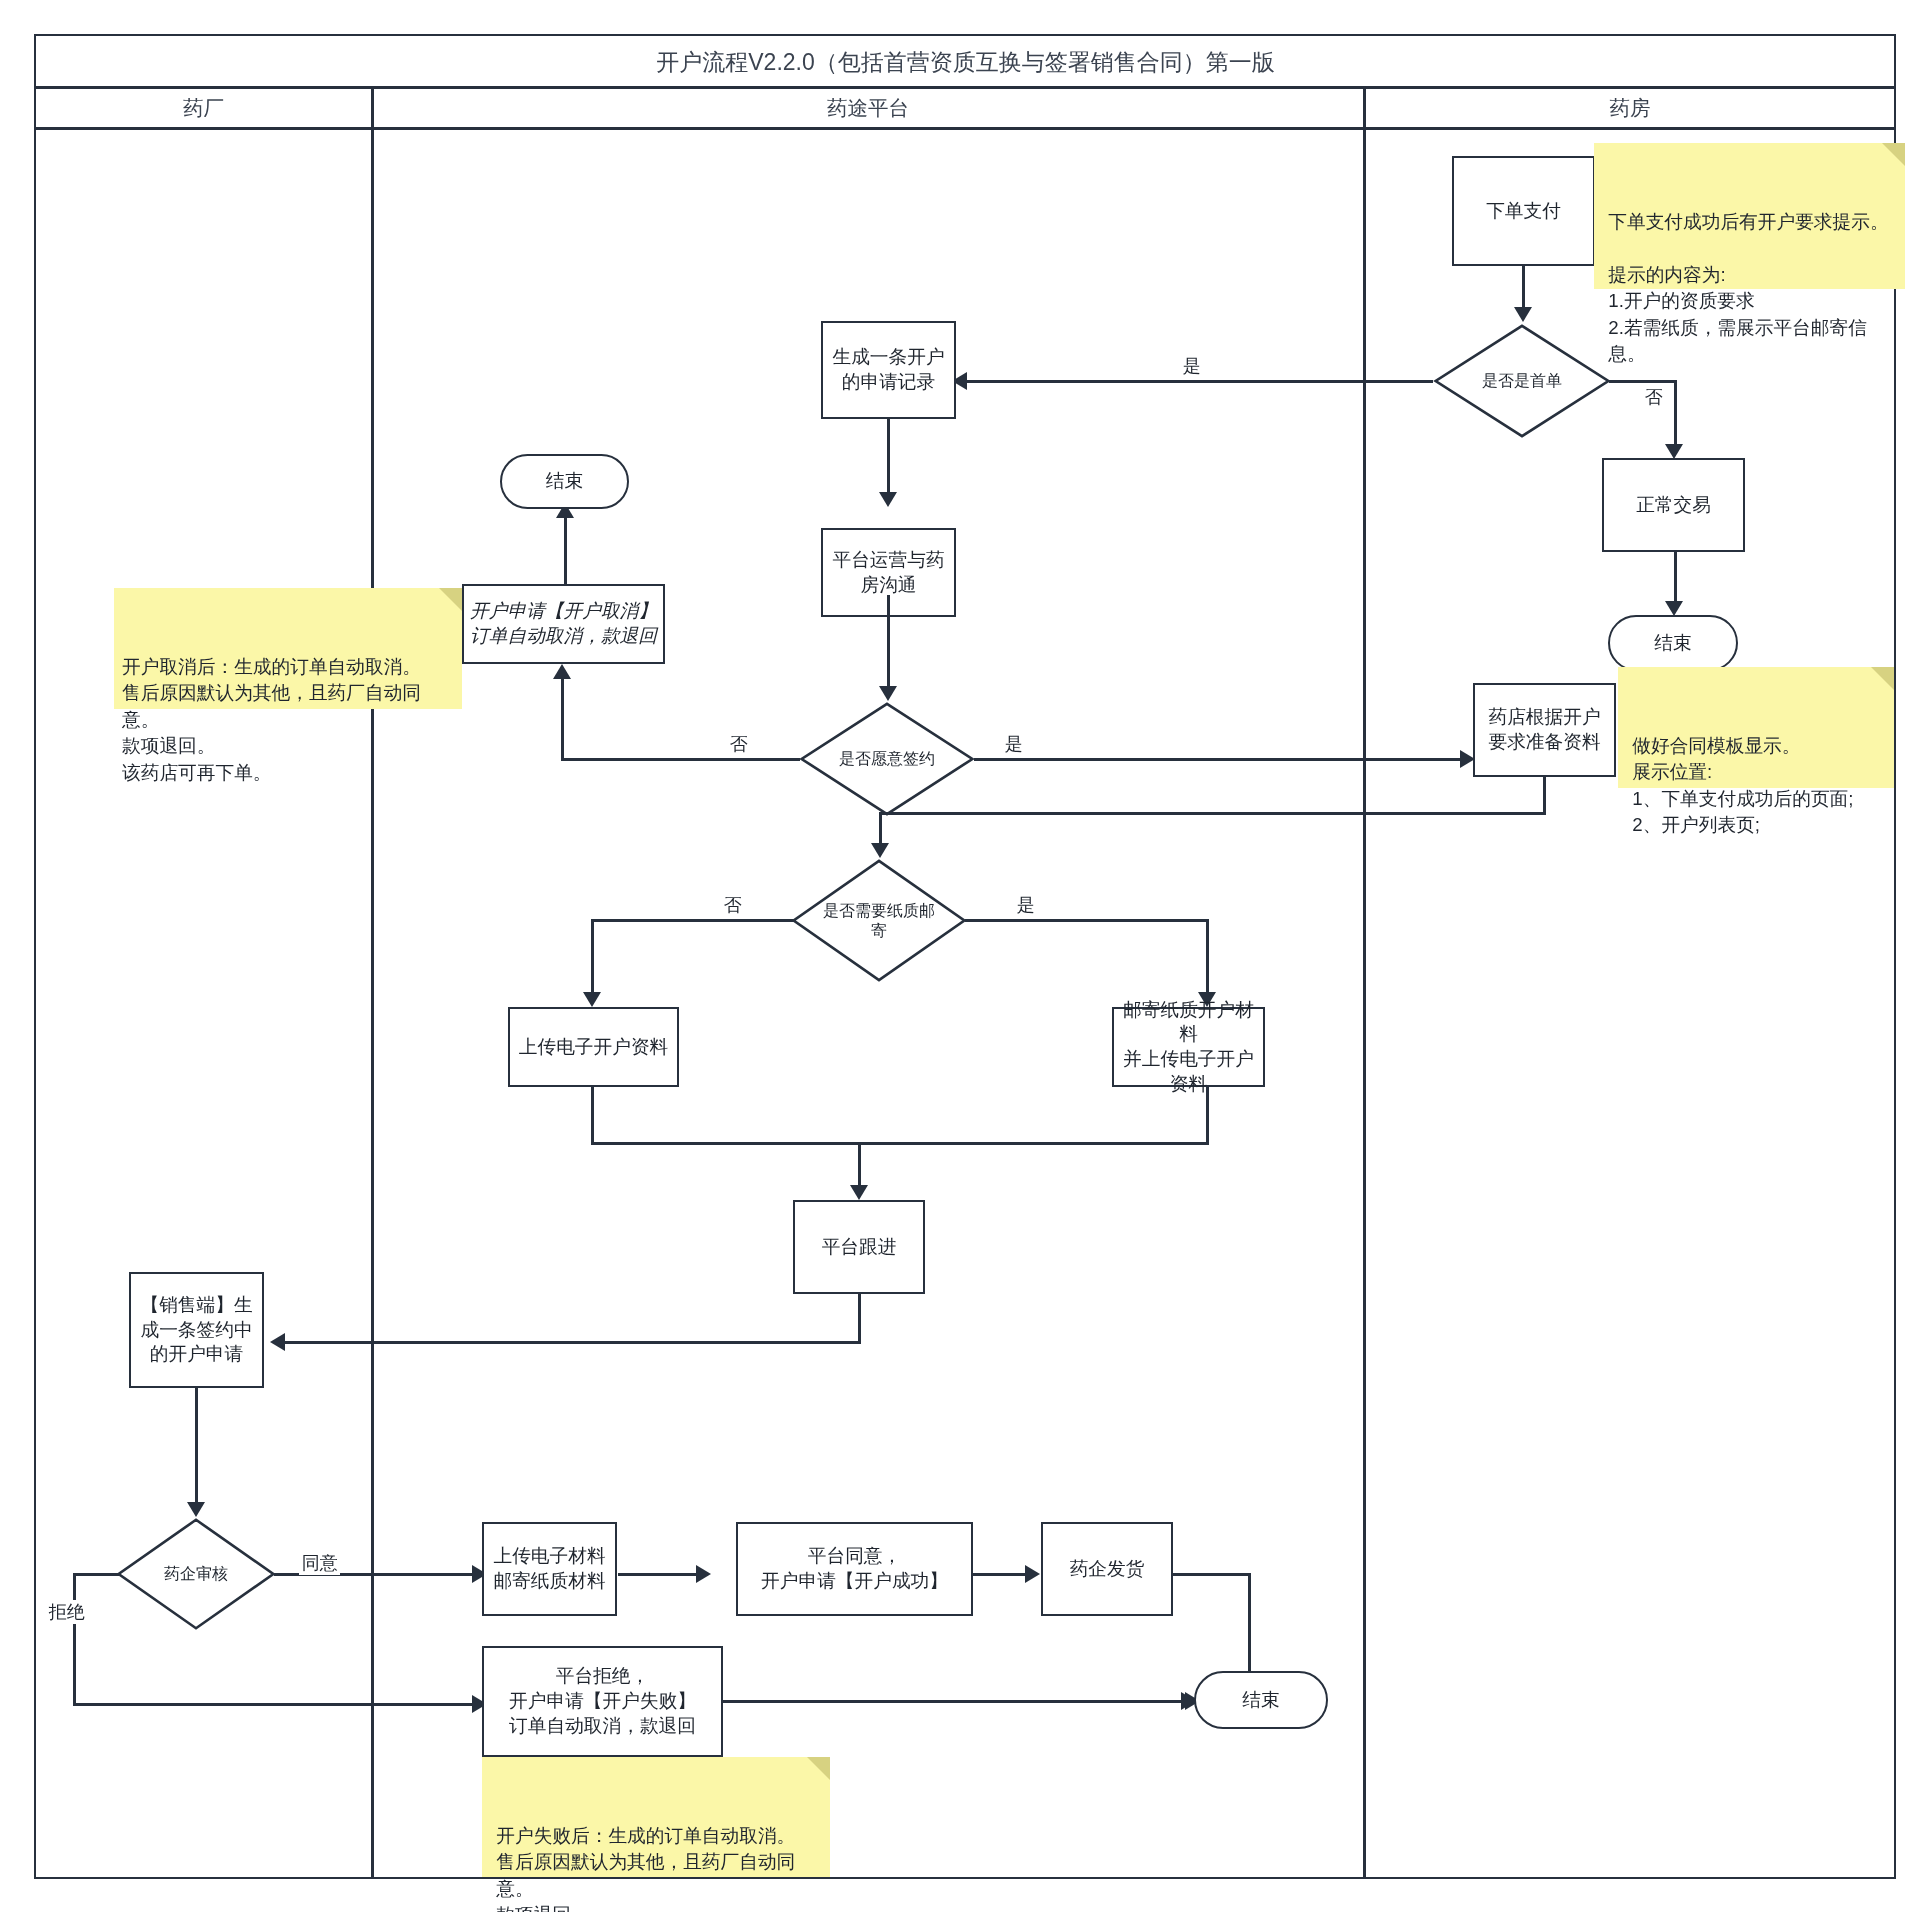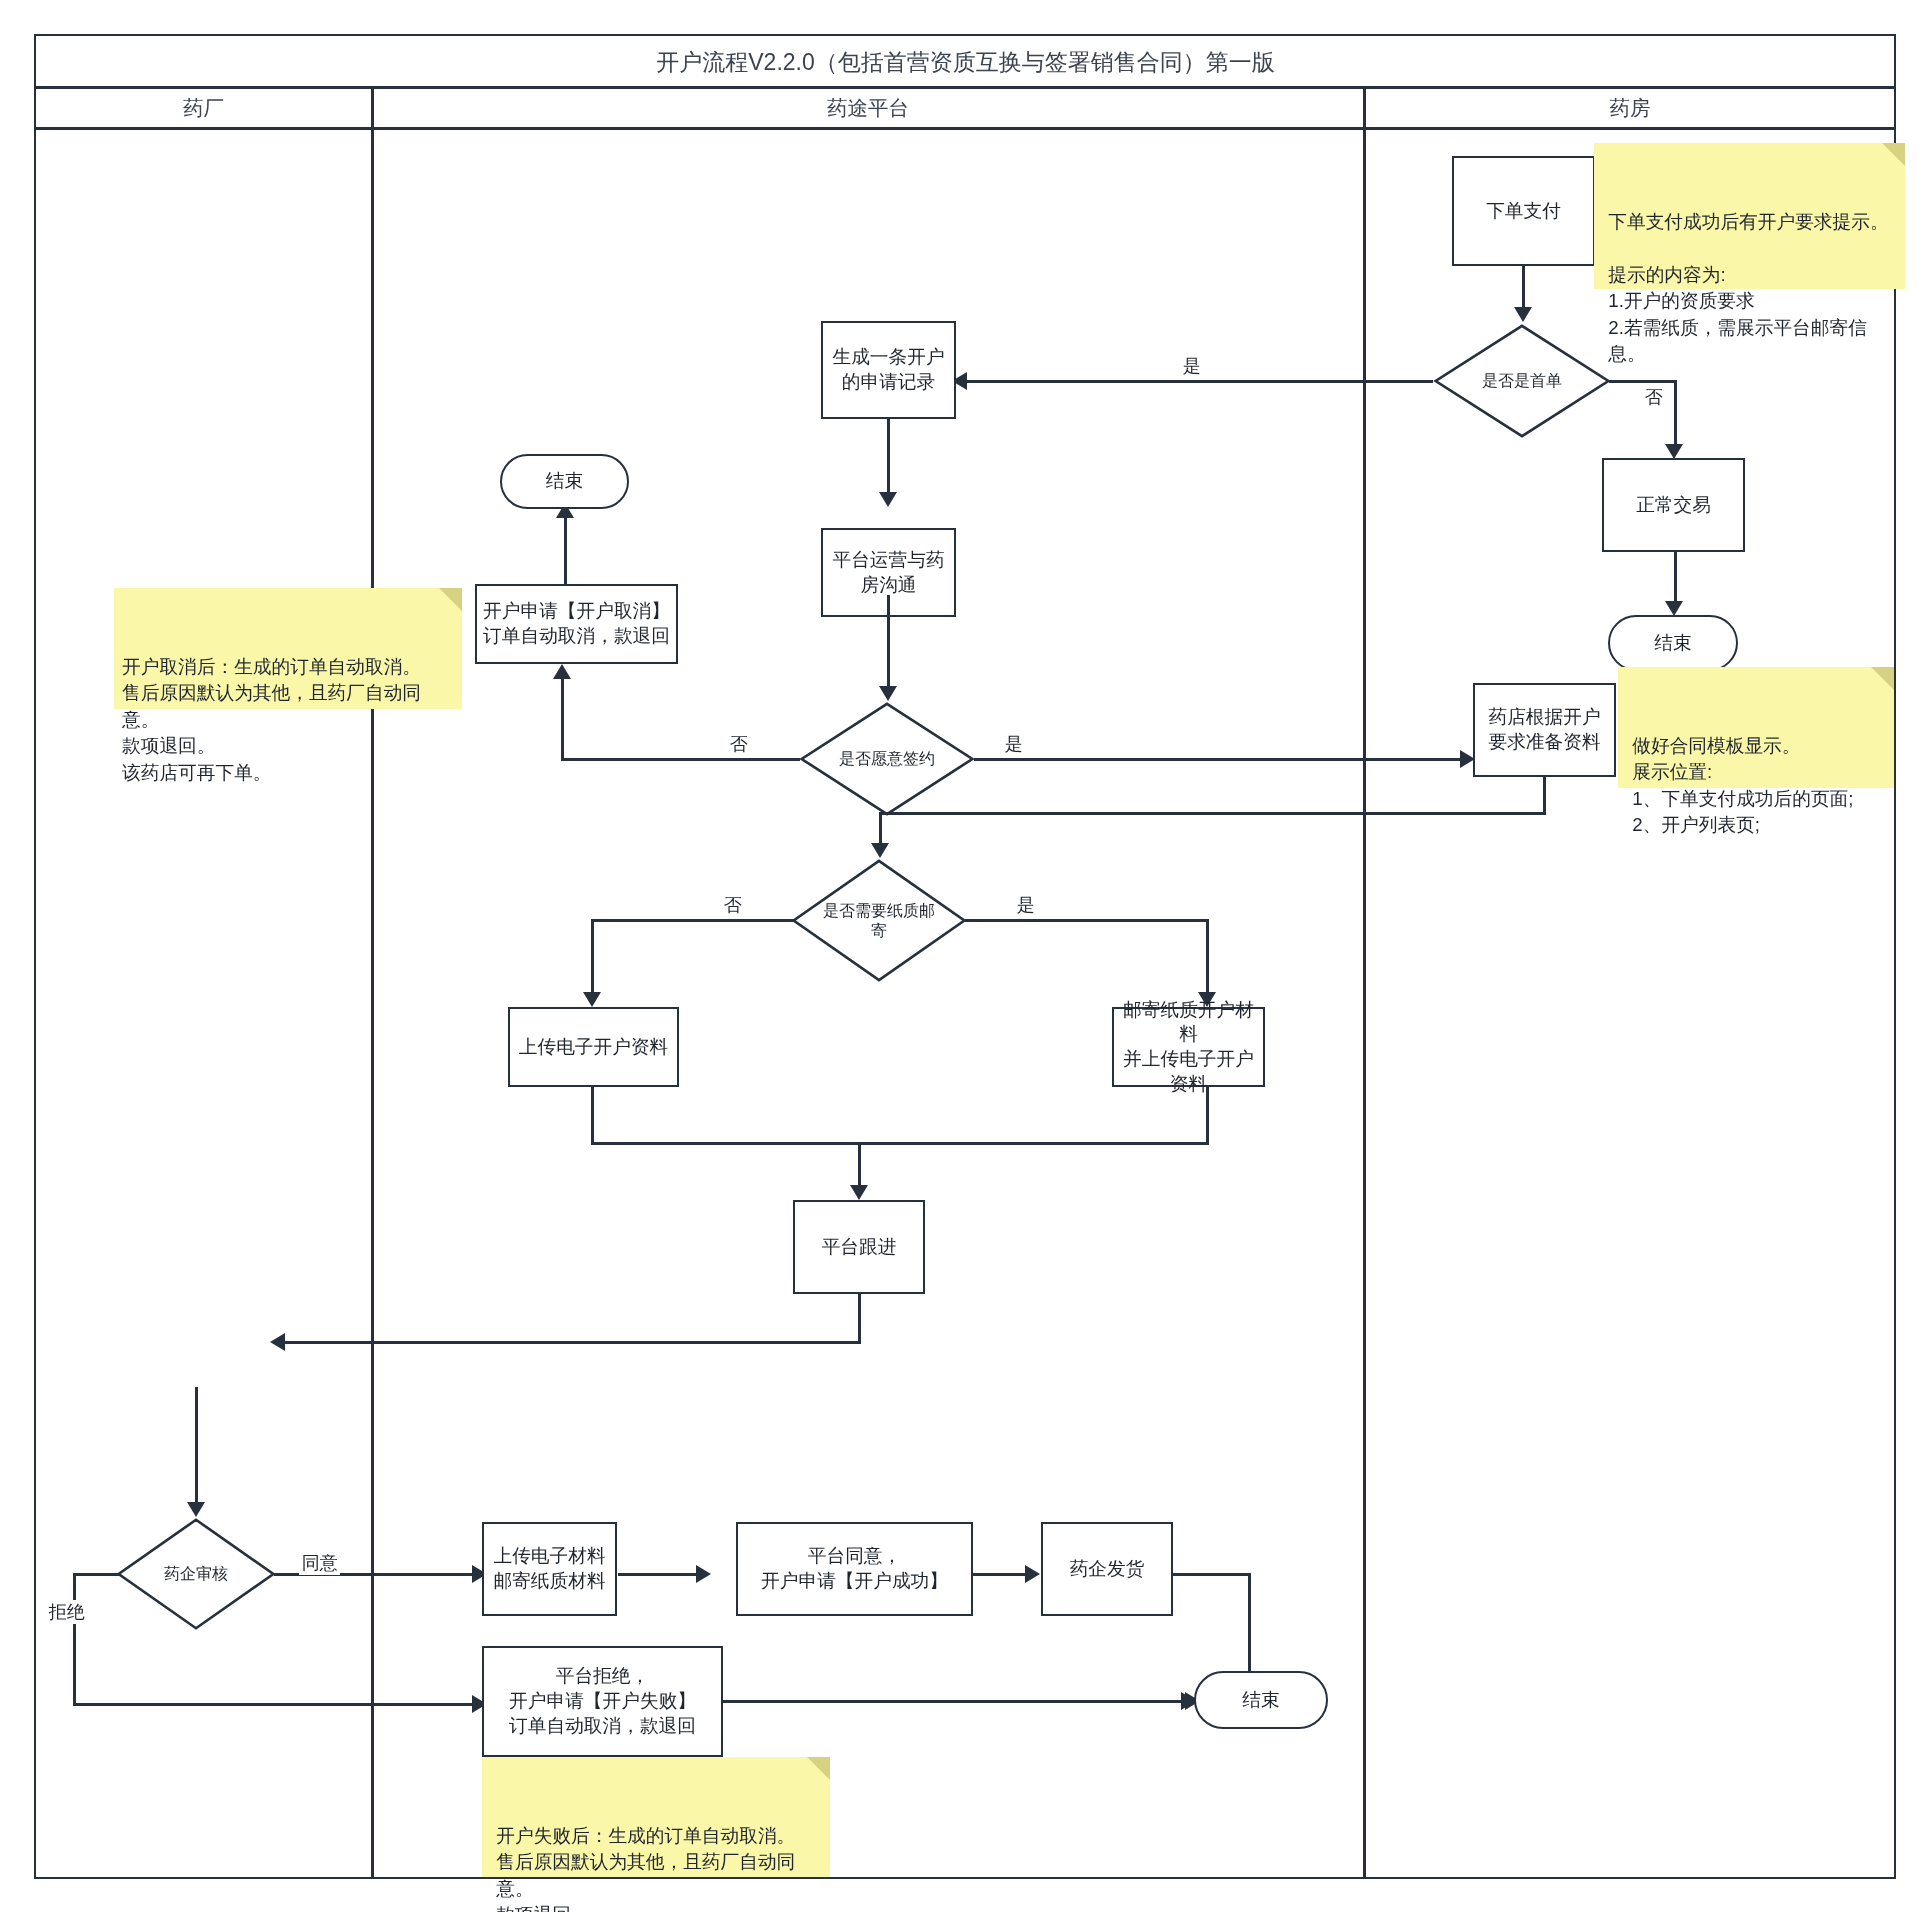--- a/index.html
+++ b/index.html
@@ -224,21 +224,21 @@
       <polygon points="99,3 195,65 99,127 3,65" fill="#ffffff" stroke="#27303d" stroke-width="3"></polygon>
     </svg>
     <div class="dlabel">是否愿意签约</div>
   </div>
 
   <div class="edge h" style="left:561px; top:758px; width:239px;"></div>
   <div class="edge v" style="left:561px; top:677px; height:84px;"></div>
   <div class="arrow up" style="left:553px; top:664px;"></div>
   <div class="elabel" style="left:727px; top:732px;">否</div>
 
-  <div class="node" style="left:475px; top:584px; width:203px; height:80px;">开户申请【开户取消】
+  <div class="node" style="left:462px; top:584px; width:203px; height:80px;font-style:italic;">开户申请【开户取消】
 订单自动取消，款退回</div>
 
   <div class="edge v" style="left:564px; top:517px; height:67px;"></div>
   <div class="arrow up" style="left:556px; top:503px;"></div>
 
   <div class="node terminal" style="left:500px; top:454px; width:129px; height:55px;">结束</div>
 
   <div class="note" style="left:114px; top:588px; width:348px; height:121px;padding-left:8px;">
     <span class="fold"></span>
     <span>开户取消后：生成的订单自动取消。
@@ -295,20 +295,23 @@
   <div class="edge h" style="left:591px; top:1142px; width:618px;"></div>
   <div class="edge v" style="left:858px; top:1142px; height:49px;"></div>
   <div class="arrow down" style="left:850px; top:1185px;"></div>
 
   <div class="node" style="left:793px; top:1200px; width:132px; height:94px;">平台跟进</div>
 
   <div class="edge v" style="left:858px; top:1294px; height:49px;"></div>
   <div class="edge h" style="left:276px; top:1341px; width:585px;"></div>
   <div class="arrow left" style="left:270px; top:1333px;"></div>
 
+  <div class="node" style="left:129px; top:1272px; width:135px; height:116px;">【销售端】生
+成一条签约中
+的开户申请</div>
 
   <div class="edge v" style="left:195px; top:1387px; height:119px;"></div>
   <div class="arrow down" style="left:187px; top:1502px;"></div>
 
   <div class="diamond" style="left:116px; top:1517px; width:160px; height:114px;">
     <svg width="160" height="114" viewBox="0 0 180 128">
       <polygon points="90,3 177,64 90,125 3,64" fill="#ffffff" stroke="#27303d" stroke-width="3"></polygon>
     </svg>
     <div class="dlabel">药企审核</div>
   </div>

